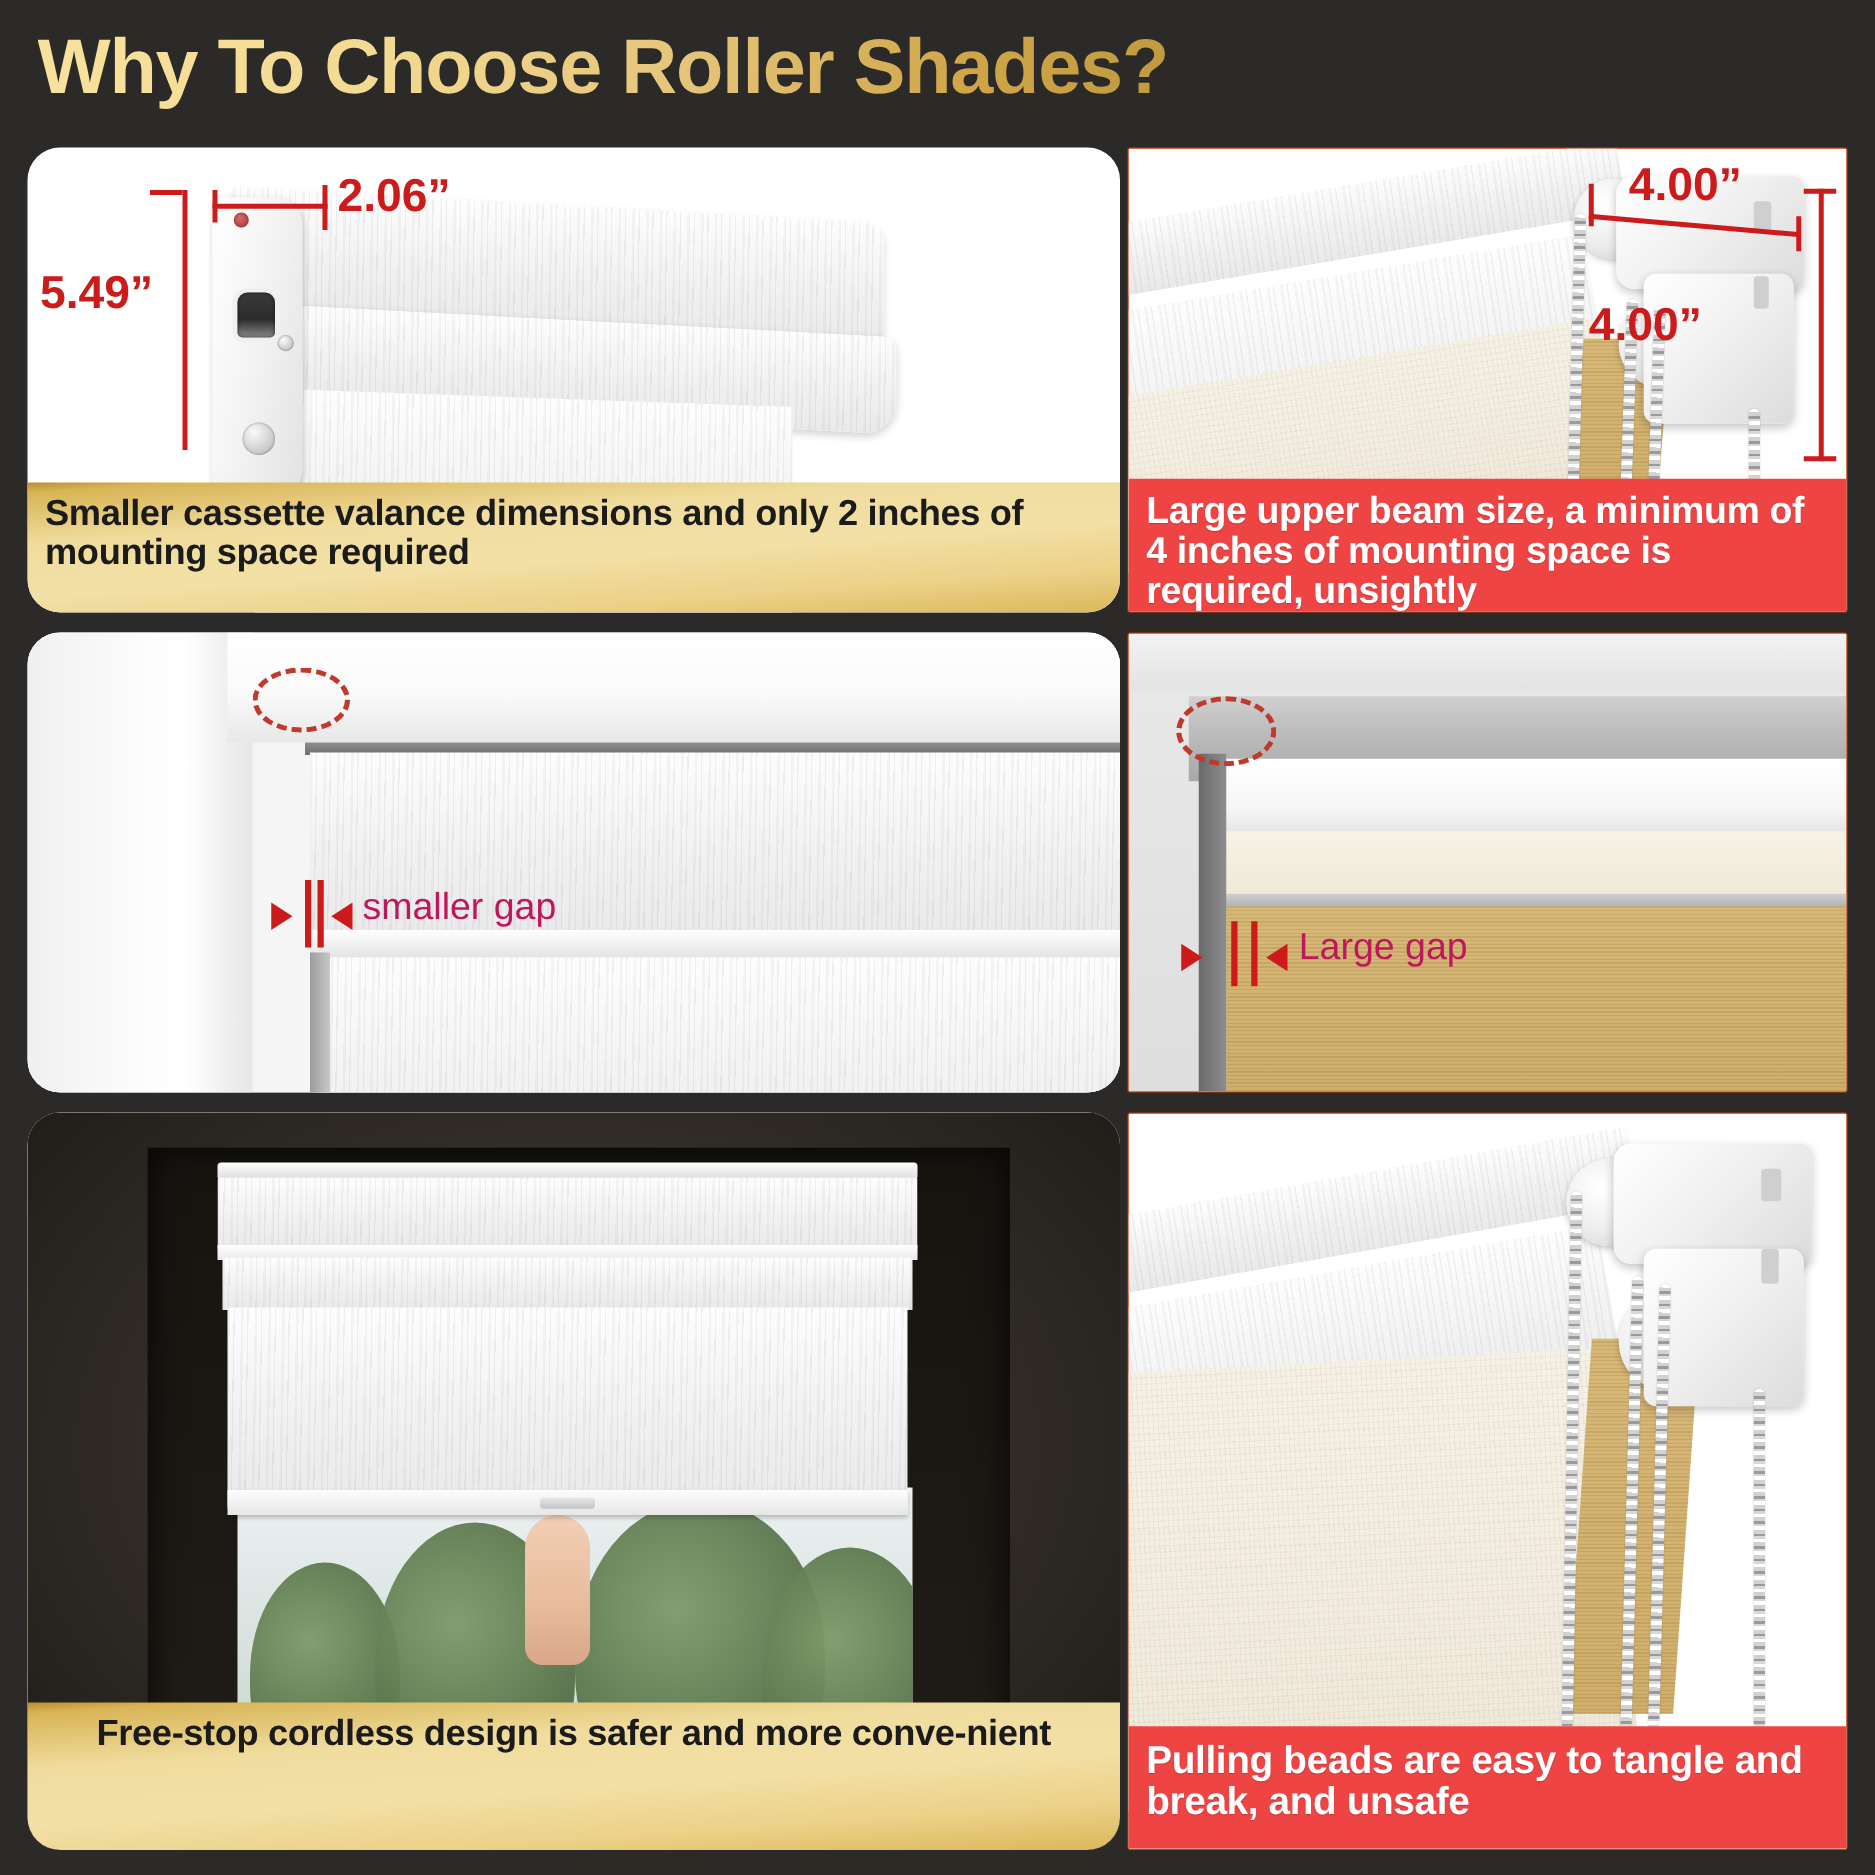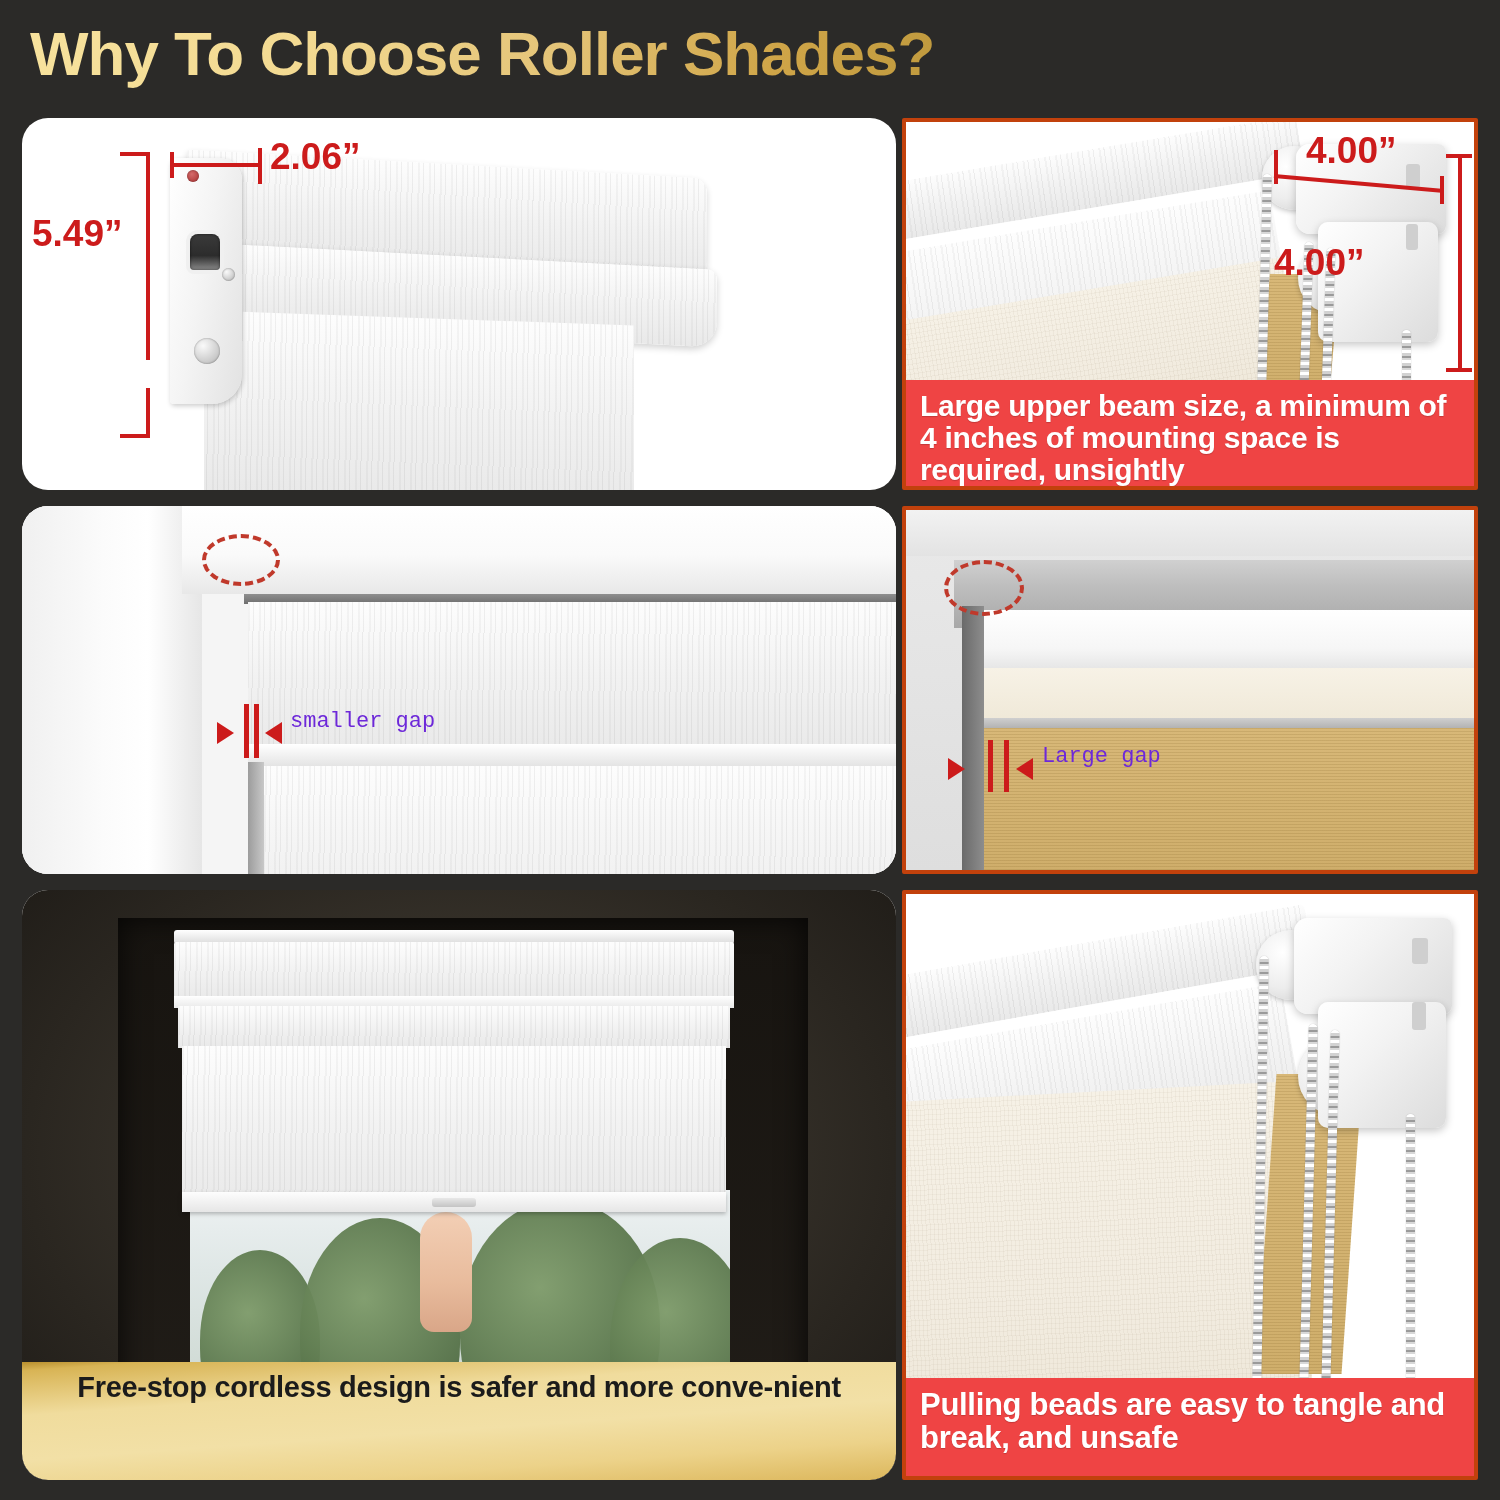--- a/index.html
+++ b/index.html
@@ -18,21 +18,21 @@
     white-space: nowrap;
     background: linear-gradient(100deg, #f7e29d 0%, #f3da92 30%, #e4c478 58%, #cfa548 82%, #c09a3e 100%);
     -webkit-background-clip: text; background-clip: text;
     color: transparent; -webkit-text-fill-color: transparent;
     text-shadow: none;
   }
 
   
   .panel { position: absolute; overflow: hidden; background:#fff; }
   .panel.left  { border-radius: 26px; }
-  .panel.right { border-radius: 2px; border: 4px solid #c2410c; }
+  .panel.right { border-radius: 2px; border: 1px solid #c2410c; }
 
   .p-tl { left: 22px;  top: 118px;  width: 874px; height: 372px; }
   .p-tr { left: 902px; top: 118px;  width: 576px; height: 372px; }
   .p-ml { left: 22px;  top: 506px;  width: 874px; height: 368px; }
   .p-mr { left: 902px; top: 506px;  width: 576px; height: 368px; }
   .p-bl { left: 22px;  top: 890px;  width: 874px; height: 590px; text-align: center; }
   .p-br { left: 902px; top: 890px;  width: 576px; height: 590px; }
 
   .art { position: absolute; inset: 0; }
 
@@ -92,22 +92,22 @@
     position: absolute; color: #cc1b1b; font-weight: bold;
     font-family: "Liberation Sans", sans-serif; white-space: nowrap;
   }
   .arrow-r, .arrow-l {
     position: absolute; width: 0; height: 0;
     border-top: 11px solid transparent; border-bottom: 11px solid transparent;
   }
   .arrow-r { border-left: 17px solid #cc1b1b; }
   .arrow-l { border-right: 17px solid #cc1b1b; }
   .gap-text {
-    position: absolute; color: #6d28d9; font-size: 22px; white-space: nowrap;
-    font-family: Liberation Mono, monospace;
+    position: absolute; color: #be185d; font-size: 30px; white-space: nowrap;
+    font-family: Liberation Sans, sans-serif;
   }
   .gap-bar { position: absolute; width: 5px; background: #cc1b1b; }
   .dashed-ellipse {
     position: absolute; border: 4px dashed #c0392b; border-radius: 50%;
   }
 
   
   .tl-head {
     position: absolute; left: 165px; top: 46px; width: 520px; height: 105px;
     border-radius: 4px 14px 22px 6px;
@@ -233,20 +233,21 @@
       <div class="dim-cap-v" style="left:236px; top:30px; height:36px;"></div>
       <div class="dim-text" style="left:248px; top:18px; font-size:37px;">2.06”</div>
 
       <div class="dim-cap-h" style="left:98px; top:34px;"></div>
       <div class="dim-line-v" style="left:124px; top:34px; height:208px;"></div>
       <div class="dim-line-v" style="left:124px; top:270px; height:50px;"></div>
       <div class="dim-cap-h" style="left:98px; top:316px;"></div>
       <div class="dim-text" style="left:10px; top:95px; font-size:37px;">5.49”</div>
     </div>
 
+    <div class="caption gold cap-tl">Smaller cassette valance dimensions and only 2 inches of mounting space required</div>
   </div>
 
   <div class="panel right p-tr">
     <div class="art">
       <div style="position:absolute; inset:0; background:#fff;"></div>
 
       <div class="beam-top fabric-white" style="left:-20px; top:62px; width:420px; height:58px; transform:rotate(-9.5deg);"></div>
 
       <div class="fabric-white" style="position:absolute; left:-20px; top:100px; width:400px; height:166px; transform:rotate(-9.5deg); opacity:.96;"></div>
 

